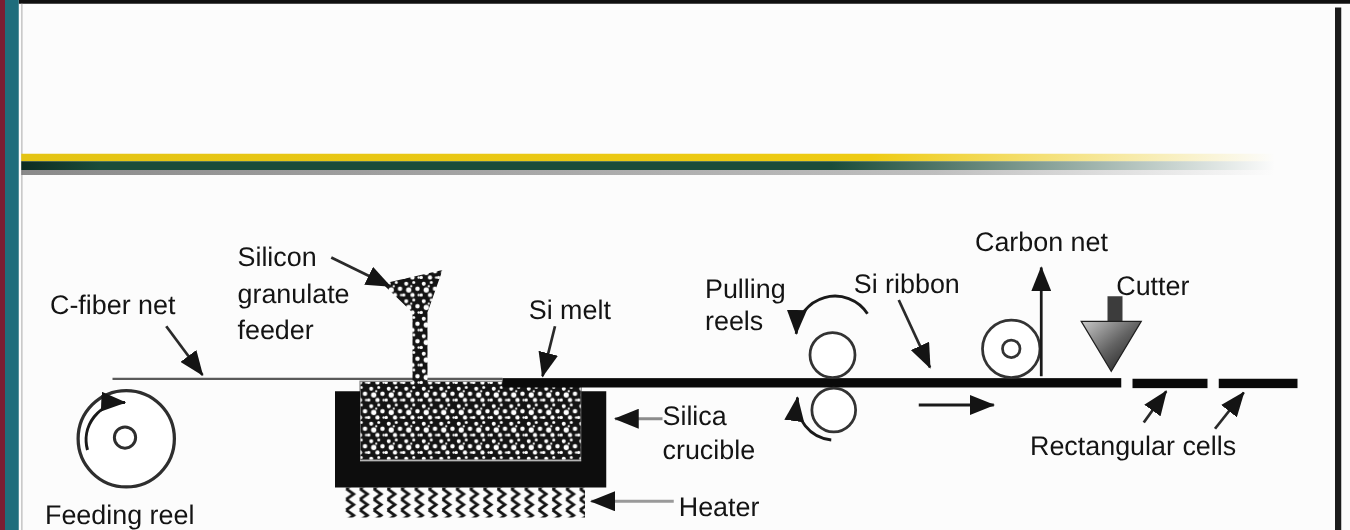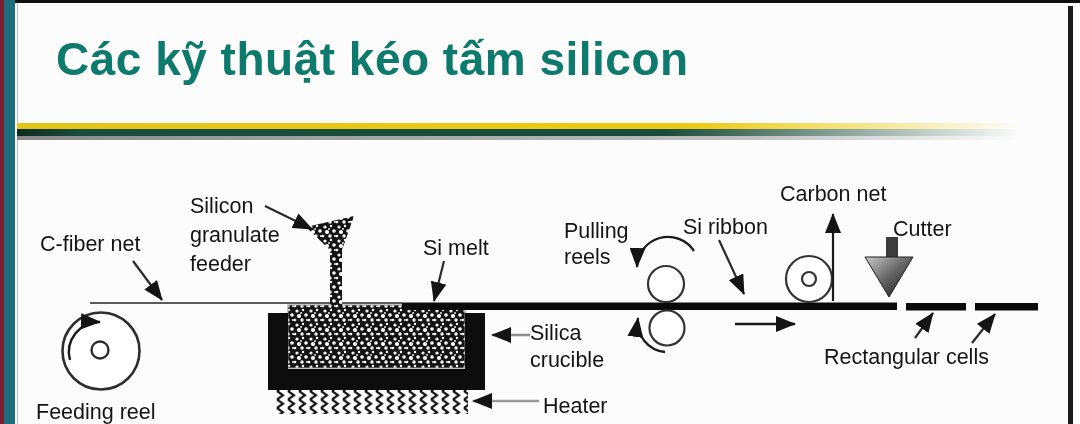--- a/index.html
+++ b/index.html
@@ -29,21 +29,20 @@
 </head>
 <body>
 
 <div class="slide">
   <div class="edge-top"></div>
   <div class="edge-maroon"></div>
   <div class="edge-teal"></div>
   <div class="edge-hairline"></div>
   <div class="edge-right"></div>
 
-  <div class="title">Các kỹ thuật kéo tấm silicon</div>
 
   <div class="sep">
     <div class="y"></div>
     <div class="g"></div>
     <div class="s"></div>
   </div>
 
   <svg class="diagram" viewBox="0 0 1080 424">
     <defs>
       <marker id="ah" markerUnits="userSpaceOnUse" markerWidth="20" markerHeight="16" refX="19" refY="8" orient="auto">

